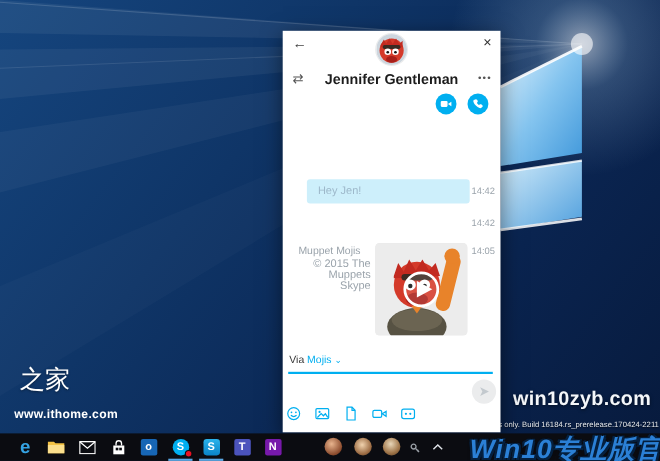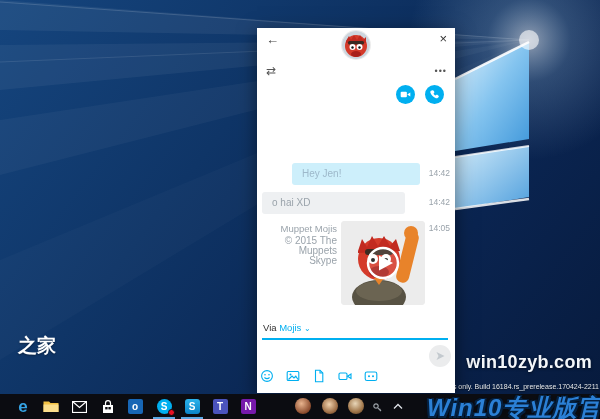--- a/index.html
+++ b/index.html
@@ -5,21 +5,21 @@
   * { margin:0; padding:0; box-sizing:border-box; }
   html,body { width:600px; height:419px; overflow:hidden; font-family:"Liberation Sans",sans-serif; }
   #desktop { position:relative; width:600px; height:419px; background:linear-gradient(128deg,#15457e 0%,#0f3567 35%,#0a2450 70%,#071a3c 100%); overflow:hidden; }
   #wallpaper-svg { position:absolute; left:0; top:0; z-index:1; }
 
   
   .ithome { position:absolute; left:13px; top:329px; z-index:2; }
   .ithome-row { display:flex; align-items:flex-start; }
   .ithome-bubble { position:relative; width:40px; height:33px; background:#fff; border-radius:6px; display:flex; align-items:center; justify-content:center; font-weight:bold; font-size:20px; color:#16355e; }
   .ithome-bubble::after { content:""; position:absolute; left:4px; bottom:-7px; border:5px solid transparent; border-top-color:#fff; border-left-color:#fff; }
-  .ithome-cn { color:#fff; font-size:19px; font-weight:bold; margin-left:5px; line-height:33px; text-shadow:0 1px 2px rgba(0,0,0,.4); }
+  .ithome-cn { color:#fff; font-size:23px; font-weight:normal; margin-left:5px; line-height:33px; text-shadow:0 1px 2px rgba(0,0,0,.4); }
   .ithome-url { color:#fff; font-size:11px; font-weight:bold; margin-top:9px; letter-spacing:.3px; }
 
   
   .wm-site { position:absolute; right:8px; top:352px; z-index:2; color:#f4f7fa; font-size:18px; font-weight:bold; letter-spacing:.3px; text-shadow:0 1px 3px rgba(0,0,0,.55); }
   .wm-build { position:absolute; right:1px; top:383px; z-index:2; color:#e6e9ec; font-size:7px; text-shadow:0 1px 1px rgba(0,0,0,.6); }
   .wm-cn { position:absolute; left:427px; top:392px; z-index:9; color:#2b80d6; font-size:24px; font-weight:bold; font-style:italic; letter-spacing:1px; white-space:nowrap;
            text-shadow:-2px -1px 0 #05203f,2px -1px 0 #05203f,-2px 2px 0 #05203f,2px 2px 0 #05203f,0 3px 4px rgba(0,0,0,.55); }
 
   
   #skype-win { position:absolute; left:257px; top:28px; width:198px; height:365px; background:#fff; z-index:5; box-shadow:0 5px 18px rgba(0,0,0,.5); font-family:"Liberation Sans",sans-serif; }
@@ -33,21 +33,21 @@
   .more-btn { position:absolute; right:8px; top:4px; font-size:9px; color:#555; letter-spacing:1px; }
   .call-row { position:absolute; right:11px; top:57px; display:flex; gap:10px; }
   .round-btn { width:19px; height:19px; border-radius:50%; background:#00aff0; display:flex; align-items:center; justify-content:center; cursor:pointer; }
 
   .msg-row { position:absolute; left:0; width:100%; }
   .bubble { position:absolute; top:0; height:22px; border-radius:3px; font-size:10px; line-height:22px; padding-left:10px; }
   .bubble-sent { background:#cdeffb; color:#9db8ca; }
   .bubble-recv { background:#eef0f2; color:#9aa3ab; }
   .msg-time { position:absolute; right:5px; top:5px; font-size:8.5px; color:#9aa3ab; }
 
-  .moji-label { position:absolute; right:118px; top:3px; width:75px; text-align:right; font-size:9.5px; color:#9aa3ab; }
+  .moji-label { position:absolute; right:118px; top:3px; width:75px; text-align:center; font-size:9.5px; color:#9aa3ab; }
   .moji-copy { position:absolute; right:118px; top:16px; width:75px; text-align:right; font-size:10px; color:#9aa3ab; line-height:10px; }
   .moji-thumb { position:absolute; left:84px; top:1px; width:84px; height:84px; border-radius:4px; overflow:hidden; cursor:pointer; background:#ececec; }
 
   .via-row { position:absolute; left:6px; top:294px; font-size:9.5px; color:#333; }
   .via-channel { color:#00aff0; cursor:pointer; }
   .via-chevron { color:#00aff0; font-size:8px; }
   .compose-line { position:absolute; left:5px; top:310px; width:186px; height:2px; background:#00aff0; }
   .msg-input { position:absolute; left:5px; top:316px; width:160px; height:22px; border:none; outline:none; font-size:11px; color:#333; font-family:"Liberation Sans",sans-serif; background:transparent; }
   .msg-input::placeholder { color:#a9a9a9; }
   .send-btn { position:absolute; right:4px; top:317px; width:22px; height:22px; border-radius:50%; background:#ebeced; display:flex; align-items:center; justify-content:center; cursor:pointer; }
@@ -98,20 +98,21 @@
     <line x1="455" y1="79" x2="529" y2="42" stroke="#ffffff" stroke-opacity="0.9" stroke-width="2.5"></line>
     <line x1="455" y1="157" x2="529" y2="146" stroke="#ffffff" stroke-opacity="0.8" stroke-width="2"></line>
     <line x1="455" y1="209" x2="529" y2="199" stroke="#ffffff" stroke-opacity="0.85" stroke-width="2.5"></line>
     <circle cx="529" cy="40" r="10" fill="#ffffff" opacity="0.6"></circle>
   </svg>
 
   <div class="ithome">
     <div class="ithome-row">
       <div class="ithome-cn">之家</div>
     </div>
+    <div class="ithome-url">www.ithome.com</div>
   </div>
 
   <div class="wm-site">win10zyb.com</div>
   <div class="wm-build">s only. Build 16184.rs_prerelease.170424-2211</div>
   <div class="wm-cn">Win10专业版官网</div>
 
   <div id="skype-win">
     <div class="win-row1">
       <span class="back-btn">←</span>
       <div class="avatar">
@@ -125,43 +126,43 @@
           <circle cx="10.5" cy="16.5" r="1.2" fill="#111"></circle>
             <circle cx="17.5" cy="16.5" r="1.2" fill="#111"></circle>
           <ellipse cx="14" cy="23" rx="5" ry="3" fill="#a81f1a"></ellipse>
         </svg>
       </div>
       <span class="close-btn">×</span>
     </div>
 
     <div class="win-row2">
       <span class="swap-btn">⇄</span>
+      <div class="chat-title">Jennifer Gentleman</div>
       <span class="more-btn">•••</span>
     </div>
 
     <div class="call-row">
       <div class="round-btn">
         <svg width="11" height="11" viewBox="0 0 16 16">
           <rect x="1" y="4" width="9" height="8" rx="1.5" fill="#fff"></rect>
           <path d="M10.5 8 L15 5 V11 Z" fill="#fff"></path>
         </svg>
       </div>
       <div class="round-btn">
         <svg width="11" height="11" viewBox="0 0 16 16">
           <path d="M4.2 2.3c.8-.8 2-.6 2.6.3l.8 1.3c.4.7.3 1.5-.3 2l-.7.6c.5 1.3 1.7 2.5 3 3l.6-.7c.5-.6 1.3-.7 2-.3l1.3.8c.9.6 1.1 1.8.3 2.6l-.9.9c-.7.7-1.8 1-2.8.6C8.4 12.7 6.6 11.6 5.2 10.2 3.8 8.8 2.7 7 2.1 5.3c-.4-1-.1-2.1.6-2.8z" fill="#fff"></path>
         </svg>
       </div>
     </div>
 
     <div class="msg-row" style="top:135px; height:22px;">
-      <div class="bubble bubble-sent" style="left:35px; width:128px;">Hey Jen!</div>
+      <div class="bubble bubble-sent" style="left:22px; width:148px;">Hey Jen!</div>
       <div class="msg-time">14:42</div>
     </div>
     <div class="msg-row" style="top:164px; height:22px;">
-      <div class="bubble bubble-recv" style="left:5px; width:143px;">o hai XD</div>
       <div class="msg-time">14:42</div>
     </div>
 
     <div class="msg-row" style="top:192px; height:90px;">
       <div class="moji-label">Muppet Mojis</div>
       <div class="moji-copy">
         <span>© 2015 The Muppets</span><br>
         <span>Skype</span>
       </div>
       <div class="moji-thumb">

